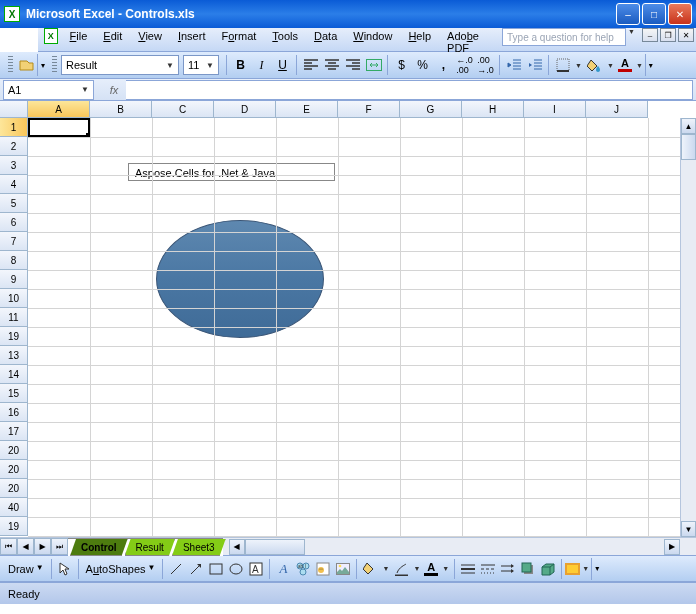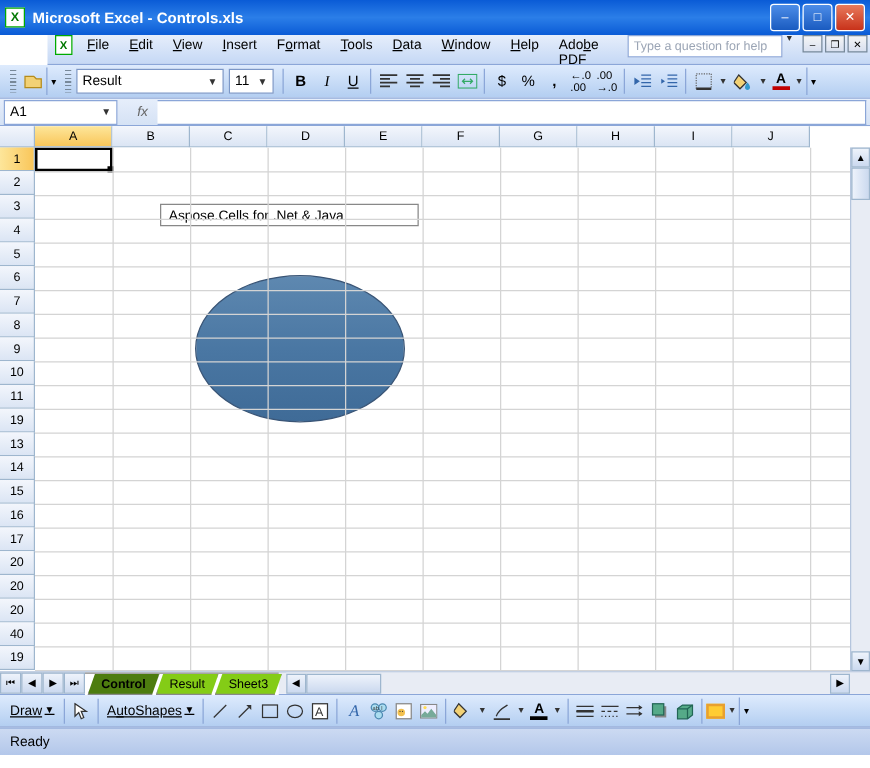--- a/index.html
+++ b/index.html
@@ -79,21 +79,21 @@
 .sheet-tab{height:17px;padding:0 10px;border:1px solid #888;border-top:none;background:#84cc16;font-size:10px;display:flex;align-items:center;cursor:pointer;position:relative;margin-right:-3px;clip-path:polygon(6px 0,100% 0,calc(100% - 6px) 100%,0 100%);}
 .sheet-tab.active{background:#4d7c0f;font-weight:bold;z-index:2;}
 .hscroll{flex:1;display:flex;align-items:center;background:#e8ecf4;margin-left:6px;}
 .hscroll .sbtn{width:16px;height:16px;background:linear-gradient(to bottom,#eef3fb,#cbd9ef);border:1px solid #9eb6ce;display:flex;align-items:center;justify-content:center;font-size:8px;cursor:pointer;}
 .hscroll .track{flex:1;height:16px;position:relative;}
 .hscroll .thumb{width:60px;height:16px;background:linear-gradient(to bottom,#eef3fb,#cbd9ef);border:1px solid #9eb6ce;position:absolute;left:0;cursor:pointer;}
 .hscroll-corner{width:16px;height:17px;background:#e8ecf4;}
 
 
 .draw-toolbar{height:27px;background:linear-gradient(to bottom,#deebfd,#b3cef1);display:flex;align-items:center;padding:0 4px;font-size:11px;border-top:1px solid #8ba6d8;border-bottom:1px solid #8ba6d8;}
-.draw-btn{padding:2px 4px;cursor:pointer;display:flex;align-items:flex-start;font-size:11px;text-decoration:underline;}
+.draw-btn{padding:2px 4px;cursor:pointer;display:flex;align-items:flex-start;font-size:11px;}
 .draw-icon{width:20px;height:20px;display:flex;align-items:center;justify-content:center;cursor:pointer;font-size:12px;}
 .fill-swatch{width:15px;height:12px;border:1px solid #666;cursor:pointer;}
 
 
 .statusbar{height:22px;background:linear-gradient(to bottom,#ccdaf2,#b3c7ea);display:flex;align-items:center;padding:0 8px;font-size:11px;border-top:1px solid #8ba6d8;}
 </style>
 </head>
 <body>
 
 <div class="titlebar">

